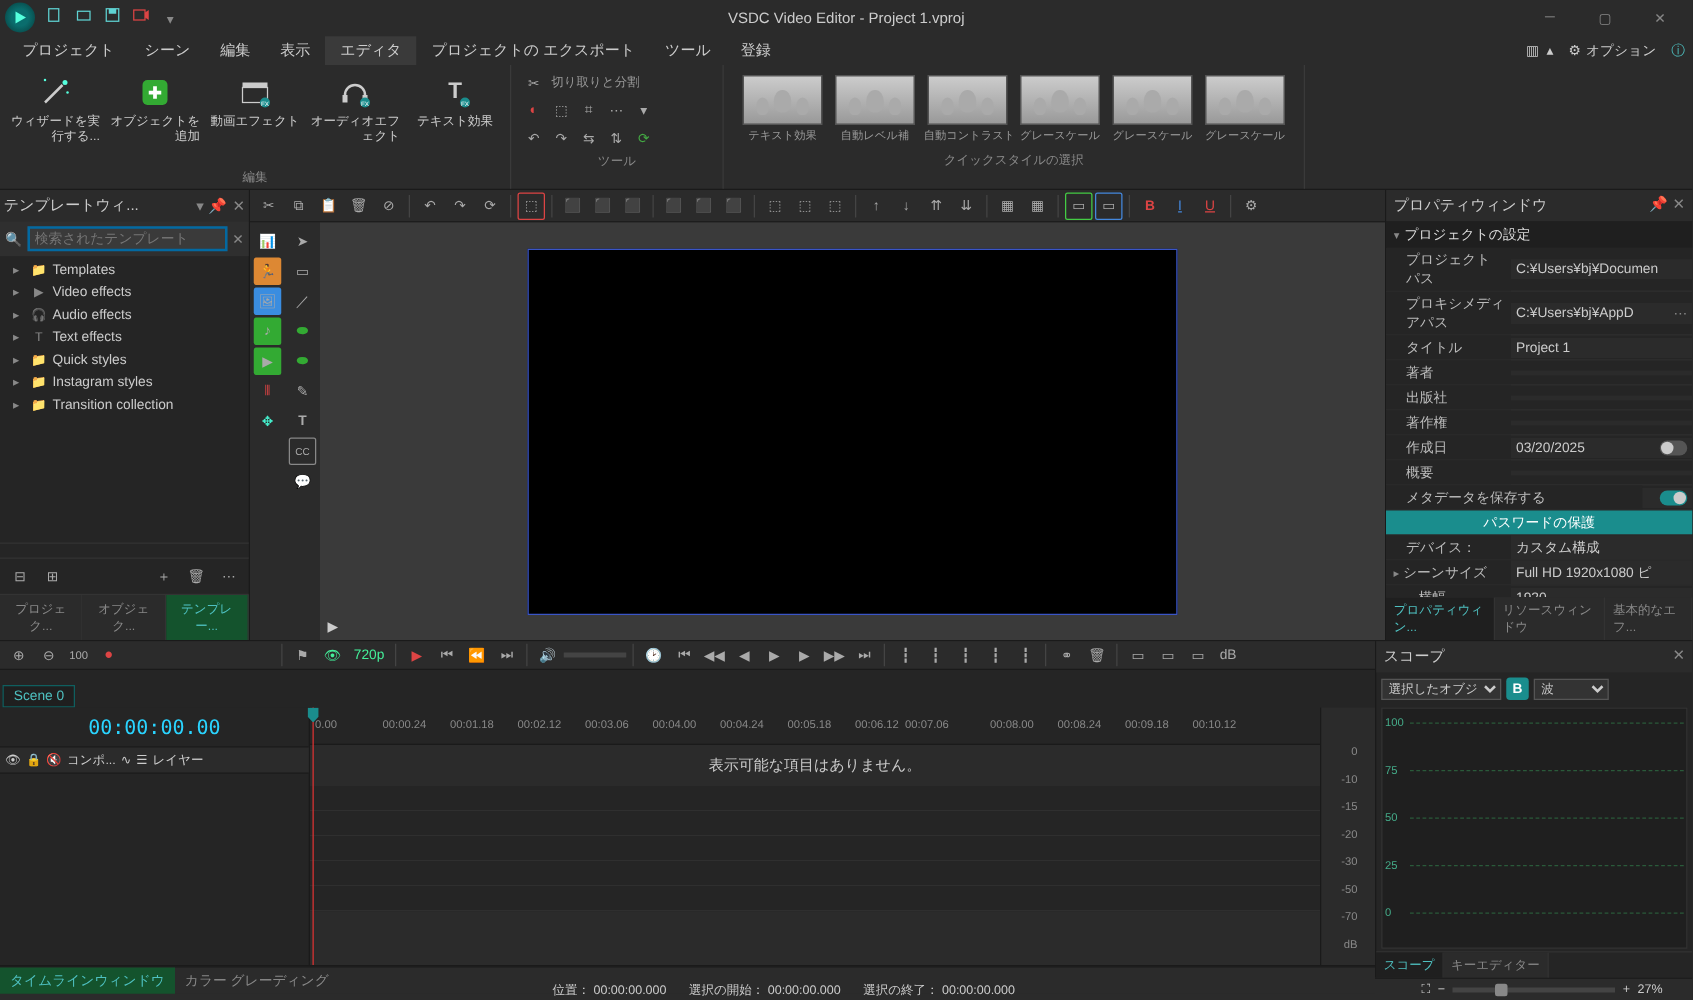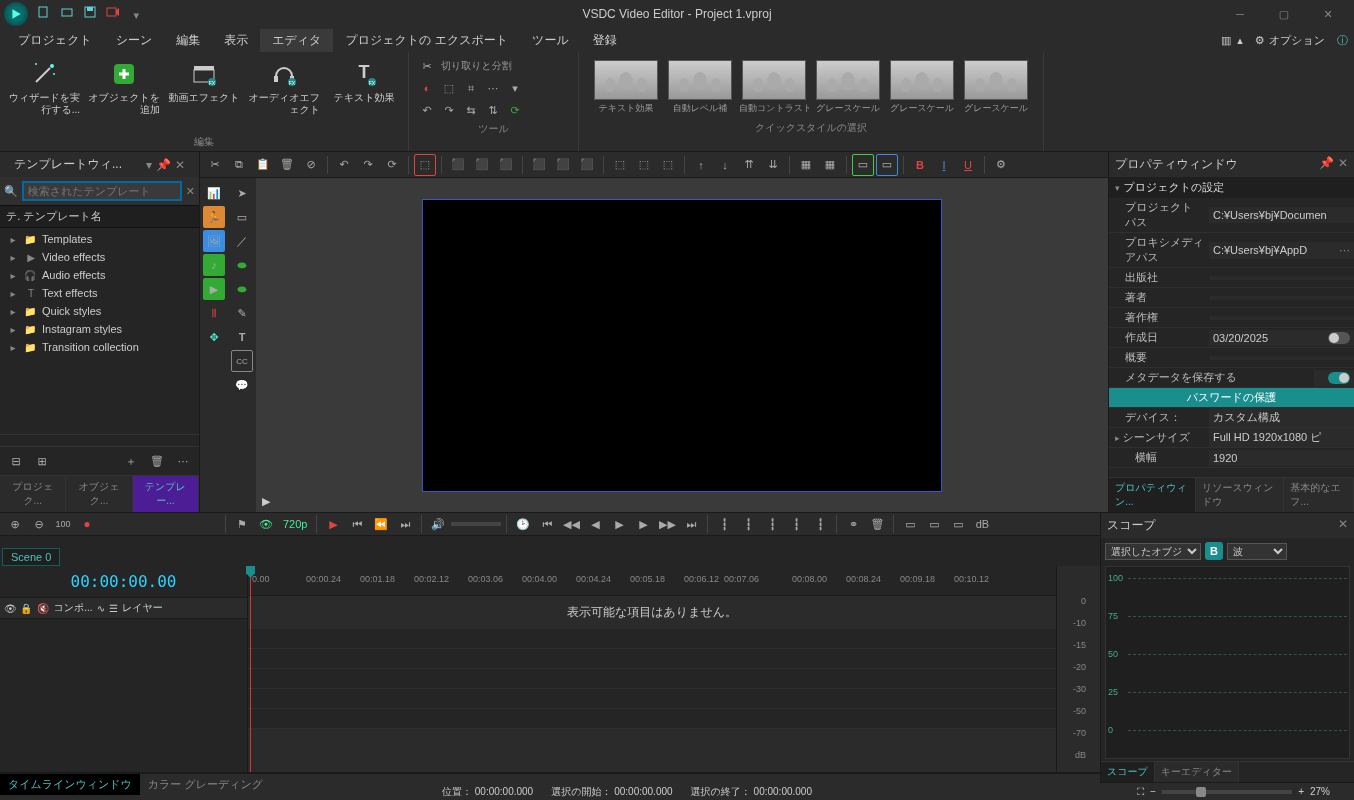--- a/index.html
+++ b/index.html
@@ -31,32 +31,32 @@
 .slabel { font-size: 10px; color: #999; margin-left: 2px; }
 
 .thumbstrip { display: flex; gap: 4px; padding: 4px; }
 .thumb { display: flex; flex-direction: column; align-items: center; width: 70px; cursor: pointer; }
 .thumb .timg { width: 64px; height: 40px; background: linear-gradient(#ccc,#999); border: 1px solid #555; position: relative; overflow: hidden; }
 .thumb .timg::after { content:""; position:absolute; left:50%; top:30%; width:14px; height:18px; background:#aaa; border-radius:50% 50% 40% 40%; transform:translateX(-50%); box-shadow:-16px 4px 0 -2px #aaa,16px 4px 0 -2px #aaa; }
 .thumb .tlabel { font-size: 9px; color: #999; margin-top: 2px; white-space: nowrap; overflow: hidden; max-width: 70px; }
 
 .main { display: flex; height: calc(800px - 28px - 24px - 100px - 18px); }
 .left-pane { width: 200px; background: #252525; border-right: 1px solid #1a1a1a; display: flex; flex-direction: column; }
-.pane-title { background: #2b2b2b; color: #ccc; padding: 4px 14px; font-size: 12px; display: flex; align-items: center; }
+.pane-title { background: #2b2b2b; color: #ccc; padding: 4px 3px; font-size: 12px; display: flex; align-items: center; }
 .pane-title .pins { margin-left: auto; display: flex; gap: 4px; color: #888; }
 .search-row { padding: 4px; display: flex; align-items: center; gap: 4px; background: #2f2f2f; }
 .search-row input { flex: 1; background: #3a3a3a; border: 2px solid #0369a1; color: #aaa; padding: 2px 4px; font-size: 11px; }
 .header-row { background: #1f1f1f; color: #ccc; padding: 3px 6px; font-size: 11px; border-top:1px solid #111; border-bottom:1px solid #111;}
 .tree { flex: 1; overflow: auto; padding: 2px 0; }
 .tree-item { display: flex; align-items: center; padding: 2px 6px; gap: 4px; cursor: pointer; color: #ccc; }
 .tree-icon { width: 14px; height: 14px; display: inline-flex; align-items: center; justify-content: center; color: #888; font-size: 10px; }
 .left-toolbar { display: flex; gap: 6px; padding: 4px 6px; border-top: 1px solid #333; }
 .left-tabs { display: flex; border-top: 1px solid #333; }
 .left-tab { flex: 1; padding: 4px 4px; font-size: 10px; background: #2b2b2b; color: #888; border-right: 1px solid #333; text-align:center; cursor:pointer;}
-.left-tab.active { background: #4c1d95; color: #4ec0c0; }
+.left-tab.active { background: #14532d; color: #4ec0c0; }
 
 .center { flex: 1; display: flex; flex-direction: column; background: #2b2b2b; }
 .ctoolbar { height: 26px; background: #2b2b2b; border-bottom: 1px solid #1a1a1a; display: flex; align-items: center; padding: 0 4px; gap: 2px; }
 .ctoolbar .tb { width: 22px; height: 22px; display: flex; align-items: center; justify-content: center; cursor: pointer; color: #aaa; border-radius:2px;}
 .ctoolbar .sep { width: 1px; height: 18px; background: #444; margin: 0 3px; }
 
 .canvas-row { flex: 1; display: flex; }
 .vtools { width: 28px; background: #2b2b2b; display: flex; flex-direction: column; align-items: center; padding: 4px 0; gap: 2px; }
 .vtools2 { width: 28px; background: #2b2b2b; display: flex; flex-direction: column; align-items: center; padding: 4px 0; gap: 2px; }
 .vt { width: 22px; height: 22px; display: flex; align-items: center; justify-content: center; cursor: pointer; border-radius: 2px; }
@@ -99,21 +99,21 @@
 .tracks{position:relative;}
 .empty-msg{color:#ccc;text-align:center;padding:8px;font-size:12px;}
 .track-row{height:20px;border-bottom:1px solid #2f2f2f;background:#252525;}
 .playhead{position:absolute;left:2px;top:0;bottom:0;width:1px;background:#d33;}
 .playhead::before{content:"";position:absolute;top:0;left:-4px;width:9px;height:12px;background:#1a8d8d;clip-path:polygon(0 0,100% 0,100% 60%,50% 100%,0 60%);}
 .db-scale{width:44px;background:#2b2b2b;border-left:1px solid #1a1a1a;font-size:9px;color:#888;padding-top:30px;}
 .db-scale div{height:22px;text-align:right;padding-right:14px;}
 .tl-scroll-h{height:14px;background:#252525;border-top:1px solid #1a1a1a;}
 .tl-tabs{display:flex;background:#2b2b2b;border-top:1px solid #1a1a1a;}
 .tl-tab{padding:3px 8px;font-size:11px;color:#888;cursor:pointer;}
-.tl-tab.active{color:#4ec0c0;background:#000000;}
+.tl-tab.active{color:#4ec0c0;background:#14532d;}
 
 .scope{width:254px;background:#252525;border-left:1px solid #1a1a1a;display:flex;flex-direction:column;}
 .scope-head{background:#2b2b2b;padding:4px 6px;color:#ccc;display:flex;font-size:12px;}
 .scope-ctrl{display:flex;gap:4px;padding:4px;align-items:center;}
 .scope-ctrl select{background:#333;color:#ccc;border:1px solid #555;font-size:10px;padding:1px;}
 .scope-b{width:18px;height:18px;background:#1a8d8d;color:#fff;display:flex;align-items:center;justify-content:center;border-radius:3px;font-weight:bold;font-size:11px;}
 .scope-graph{flex:1;background:#1f1f1f;margin:2px 4px;position:relative;border:1px solid #333;}
 .scope-graph .yl{position:absolute;left:2px;font-size:9px;color:#4a8;}
 .scope-graph .gl{position:absolute;left:22px;right:2px;border-top:1px dashed #2a5a3a;}
 .scope-tabs{display:flex;border-top:1px solid #333;}
@@ -311,21 +311,20 @@
           <span>▾</span>
           <span>📌</span>
           <span>✕</span>
         </span>
       </div>
     <div class="search-row">
       <span style="color:#888">🔍</span>
       <input placeholder="検索されたテンプレート" style="">
       <span style="color:#888;cursor:pointer">✕</span>
     </div>
-    <div class="header-row">テ. テンプレート名</div>
     <div class="tree">
       <div class="tree-item">
           <span class="tree-icon">▸</span>
           <span class="tree-icon">📁</span>
           <span>Templates</span>
         </div>
       <div class="tree-item">
           <span class="tree-icon">▸</span>
           <span class="tree-icon">▶</span>
           <span>Video effects</span>
@@ -460,25 +459,31 @@
           </div>
         </div>
       <div class="prow">
           <div class="pk">プロキシメディアパス</div>
           <div class="pv">
             <span>C:¥Users¥bj¥AppD</span>
             <span style="margin-left:auto;color:#888">⋯</span>
           </div>
         </div>
       <div class="prow">
+          <div class="pk">タイトル</div>
+          <div class="pv">
+            <span>Project 1</span>
+          </div>
+        </div>
+      <div class="prow">
+          <div class="pk">著者</div>
+          <div class="pv"></div>
+        </div>
+      <div class="prow">
           <div class="pk">出版社</div>
-          <div class="pv"></div>
-        </div>
-      <div class="prow">
-          <div class="pk">著者</div>
           <div class="pv"></div>
         </div>
       <div class="prow">
           <div class="pk">著作権</div>
           <div class="pv"></div>
         </div>
       <div class="prow">
           <div class="pk">作成日</div>
           <div class="pv">
             <span>03/20/2025</span>

